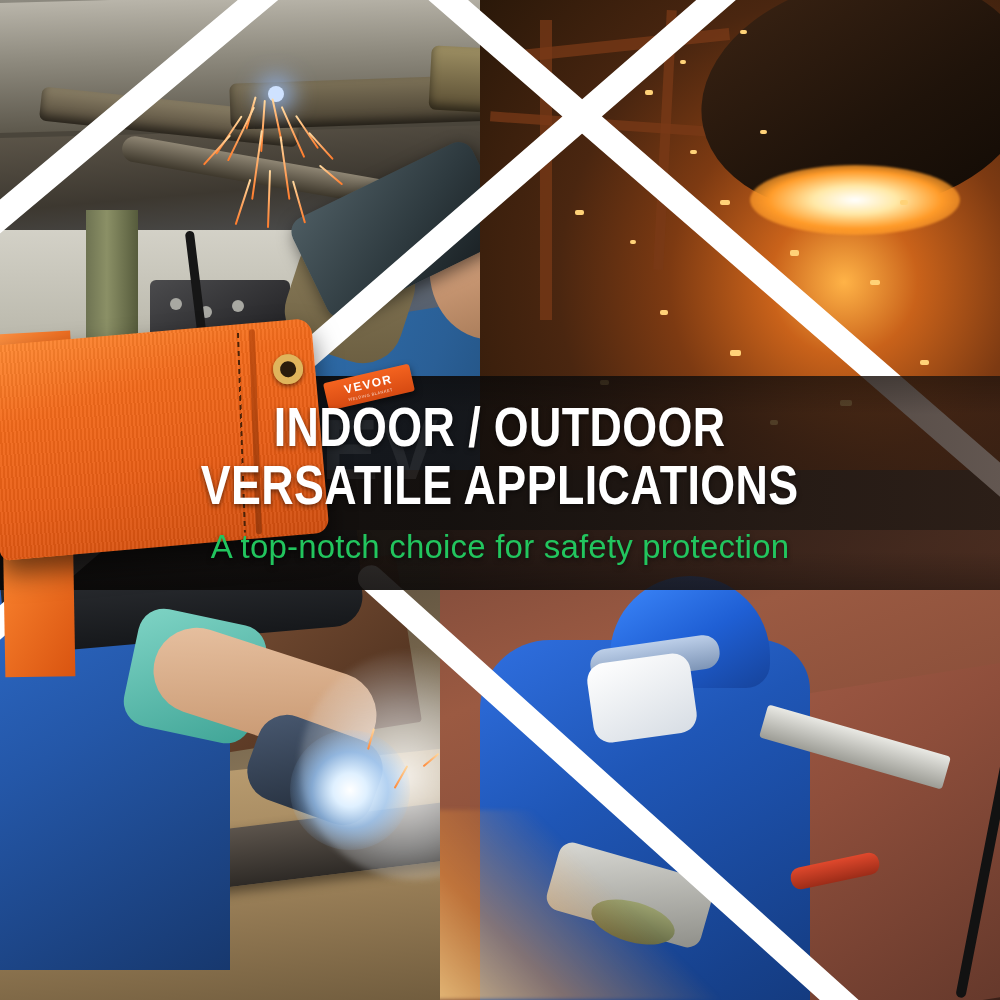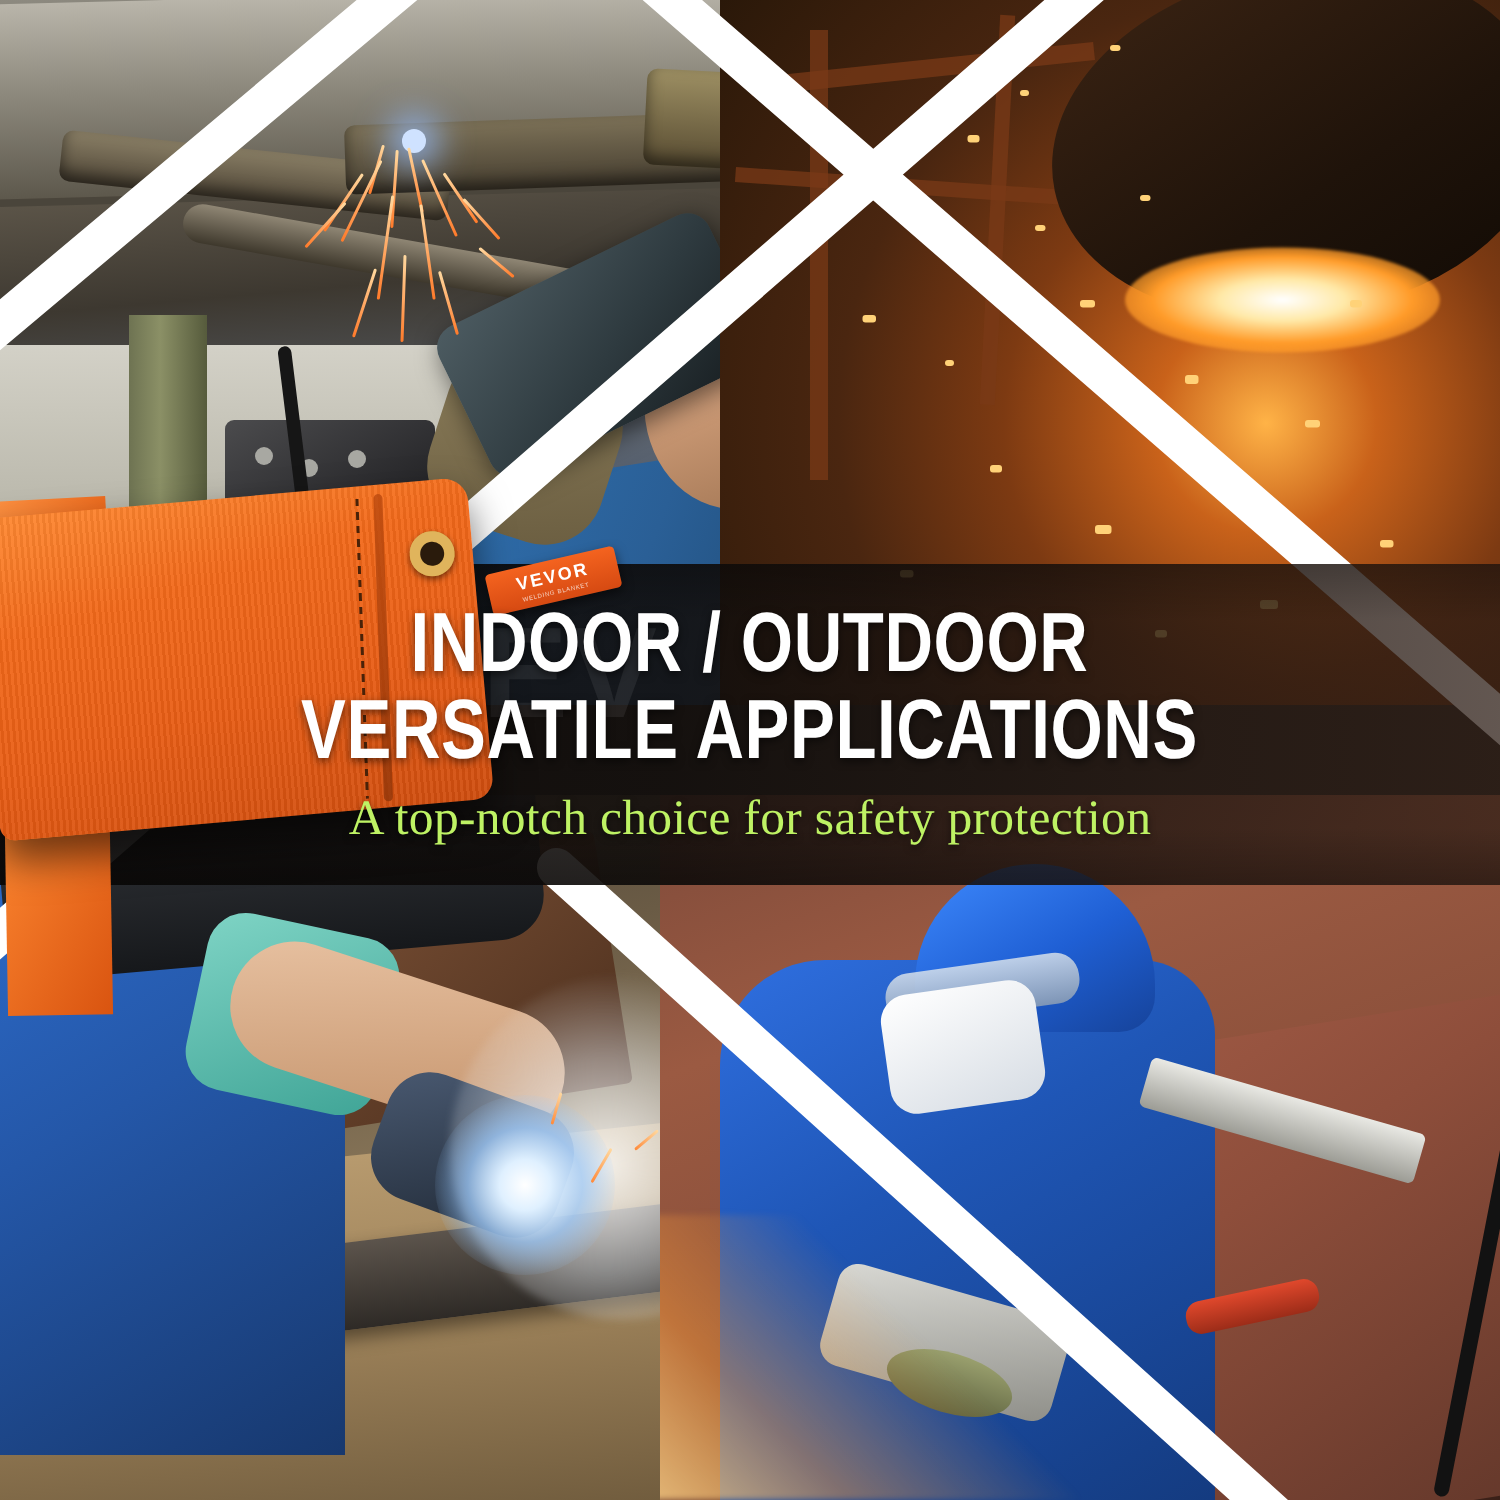--- a/index.html
+++ b/index.html
@@ -136,21 +136,21 @@
   .text-wrap{position:absolute;left:0;top:376px;width:1000px;height:214px;
         display:flex;flex-direction:column;align-items:center;justify-content:center;}
   .title{
     color:#ffffff;font-family:"Liberation Sans",sans-serif;font-weight:700;
     letter-spacing:.5px;line-height:.96;text-align:center;white-space:nowrap;
     text-shadow:0 2px 6px rgba(0,0,0,.55);
   }
   .title .l1{display:block;font-size:56px;transform:scaleX(.80);transform-origin:center;}
   .title .l2{display:block;font-size:56px;transform:scaleX(.80);transform-origin:center;margin-top:4px;}
   .subtitle{
-    color:#bef264;font-family:Liberation Serif, serif;font-weight:400;
+    color:#22c55e;font-family:Liberation Sans, sans-serif;font-weight:400;
     font-size:33px;margin-top:16px;white-space:nowrap;letter-spacing:.2px;
     text-shadow:0 2px 5px rgba(0,0,0,.55);
   }
 
   
   .product{position:absolute;left:-8px;top:318px;width:420px;height:268px;transform:rotate(-5deg);}
   .tarp-main{position:absolute;left:0;top:10px;width:330px;height:215px;border-radius:10px 16px 14px 10px;
       background:linear-gradient(168deg,#ff8a33 0%,#f2691a 30%,#e85d15 62%,#cf4d0f 100%);
       box-shadow:0 14px 26px rgba(0,0,0,.55);}
   .tarp-tex{position:absolute;inset:0;border-radius:10px 16px 14px 10px;

